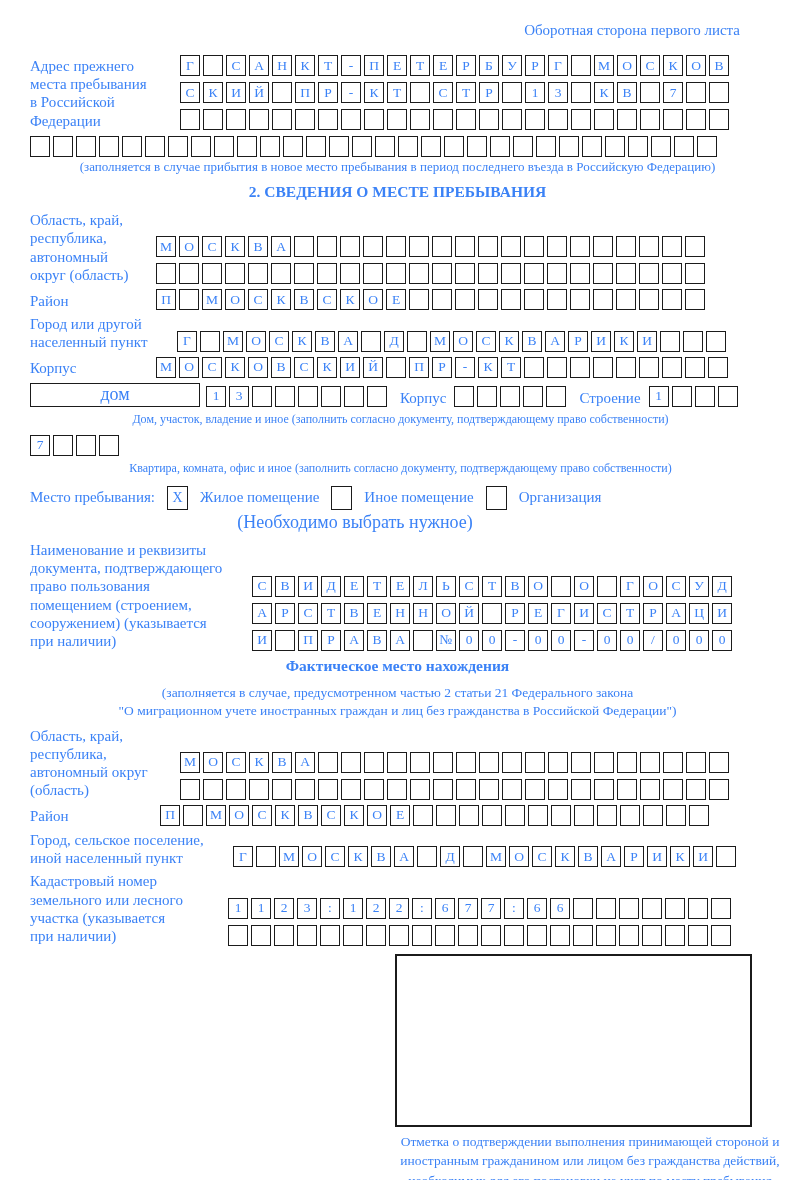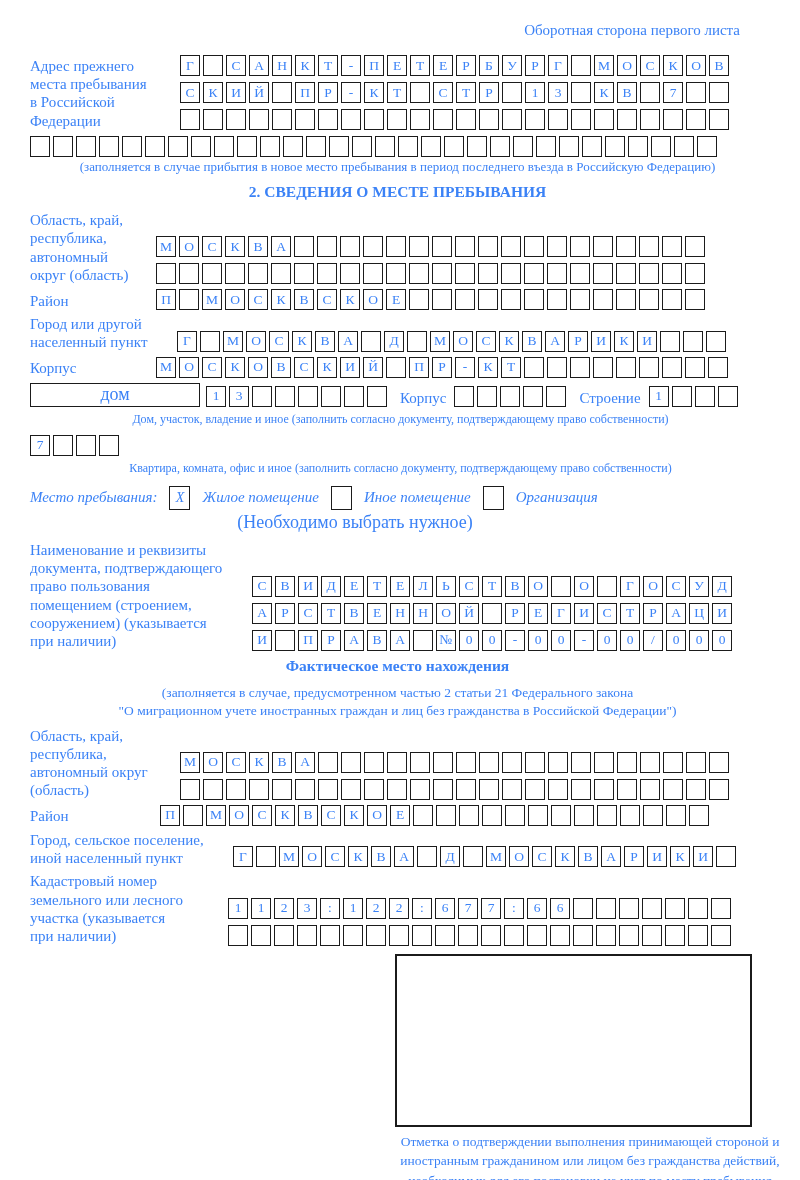--- a/index.html
+++ b/index.html
@@ -28,21 +28,21 @@
     border:1.5px solid #1b1b1b;height:24px;box-sizing:border-box;
     display:flex;align-items:center;justify-content:center;
     font-size:18px;margin-right:6px;flex:none;background:#fff;
   }
   .rect-dom{width:170px;} .rect-kv{width:205px;}
   .mid-label{font-size:15px;margin:2px 8px 0 10px;flex:none;}
   .cb{
     flex:none;width:21px;height:24px;border:1.5px solid #1b1b1b;box-sizing:border-box;
     display:inline-flex;align-items:center;justify-content:center;font-size:14px;background:#fff;
   }
-  .stay-row{display:flex;align-items:center;font-size:15px;margin:10px 0 2px;font-style:italic;}
+  .stay-row{display:flex;align-items:center;font-size:15px;margin:10px 0 2px;}
   .stay-row .cb{margin:0 12px;}
   .stay-caption{font-size:18px;text-align:center;width:260px;margin-left:195px;margin-bottom:8px;}
   .fact-caption{font-size:13.5px;text-align:center;margin:0 0 2px;}
   .stamp{width:357px;height:173px;border:2px solid #1b1b1b;margin-left:365px;margin-top:8px;box-sizing:border-box;}
   .stamp-caption{font-size:13.5px;line-height:1.45;text-align:center;width:400px;margin-left:360px;margin-top:5px;}
   .mt6{margin-top:6px;}
 </style>
 </head>
 <body>
 

